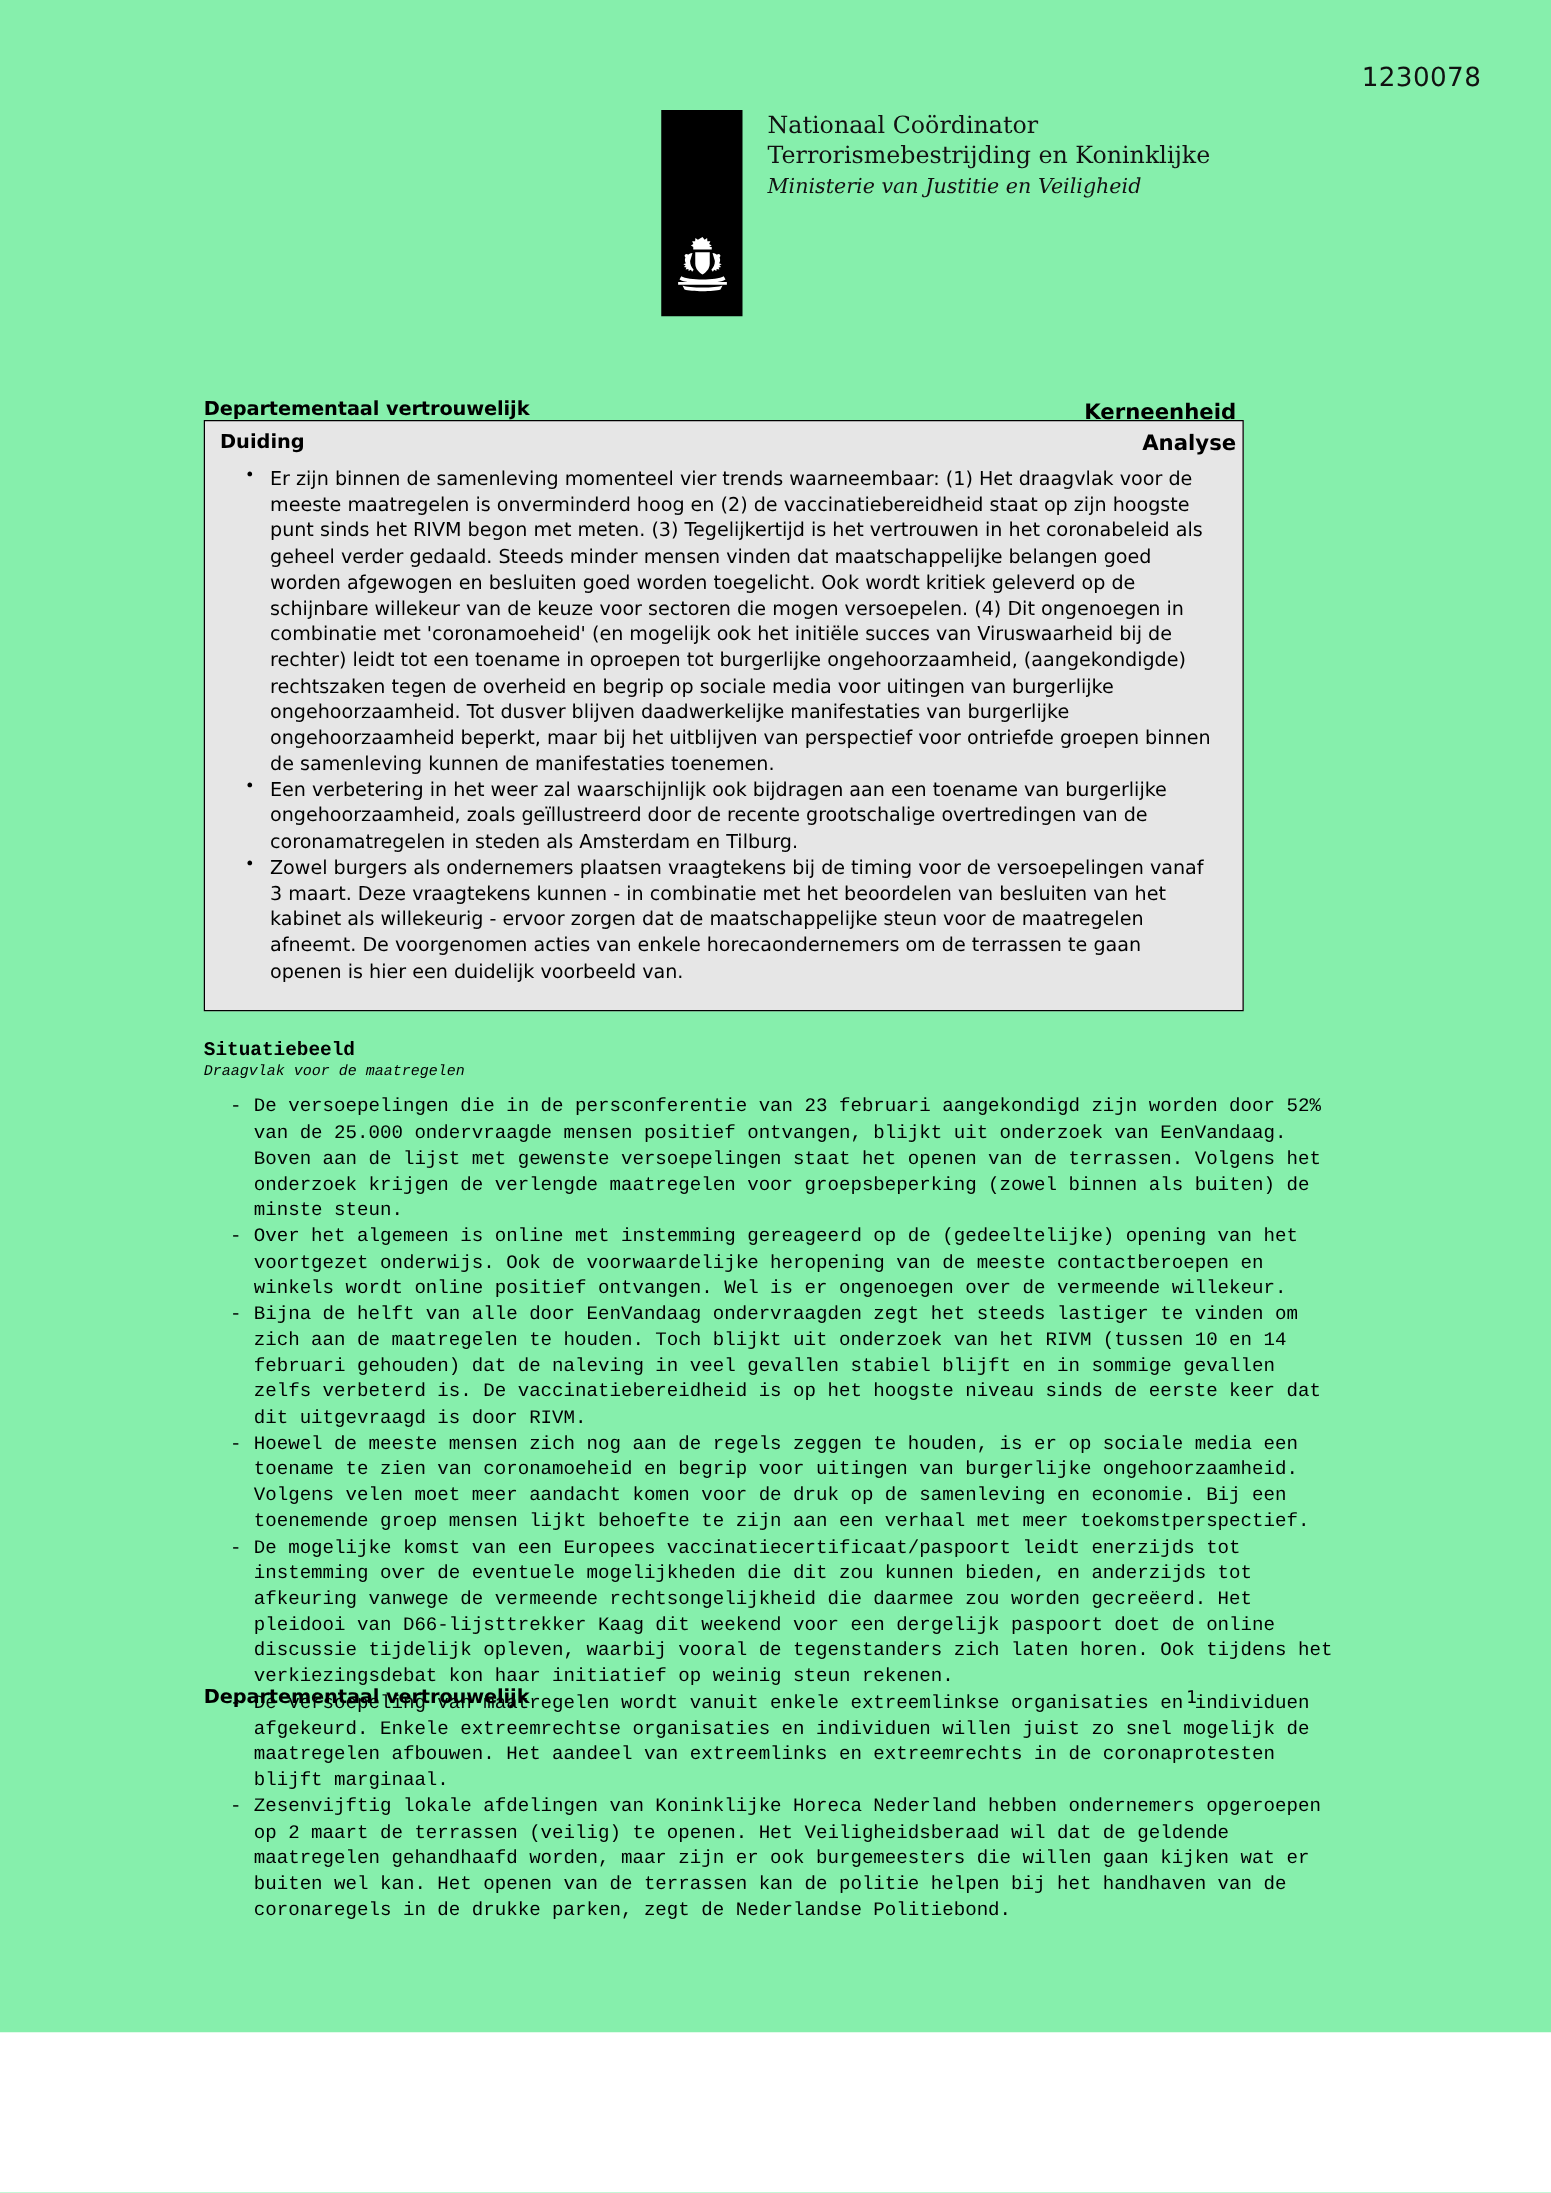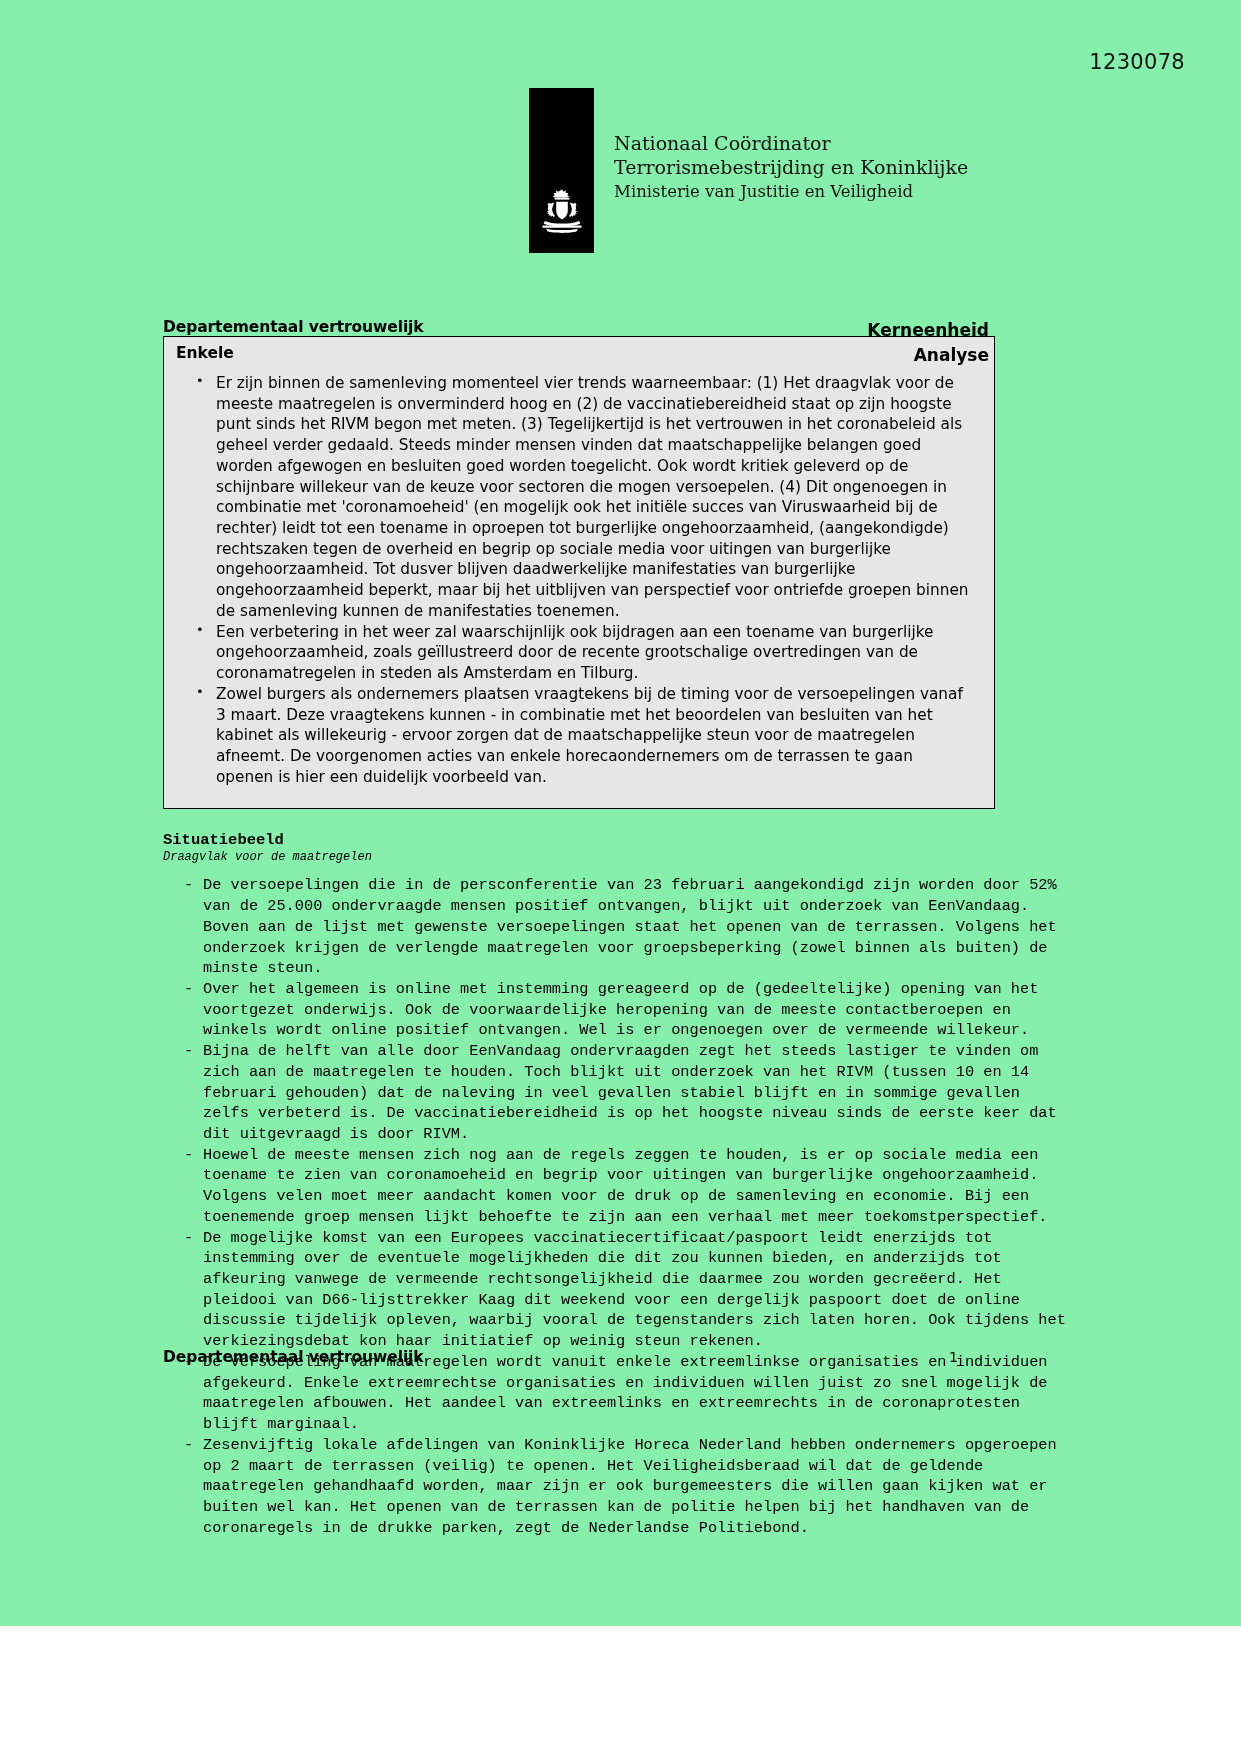--- a/index.html
+++ b/index.html
@@ -29,21 +29,21 @@
     letter-spacing: 0.3px;
     color: #111;
   }
 
   
   .logo-wrap {
     position: absolute;
     left: 529px;
     top: 88px;
     display: flex;
-    align-items: center;
+    align-items: flex-start;
   }
   .logo-bar {
     width: 65px;
     height: 165px;
     background: #000000;
     position: relative;
     flex: none;
   }
   .logo-crest {
     position: absolute;
@@ -59,20 +59,21 @@
     line-height: 1.28;
   }
   .logo-line1, .logo-line2 {
     font-family: "DejaVu Serif", serif;
     font-size: 19px;
     color: #111;
     white-space: nowrap;
   }
   .logo-line3 {
     font-family: "DejaVu Serif", serif;
+    font-style: italic;
     font-size: 16.5px;
     color: #111;
     white-space: nowrap;
     margin-top: 1px;
   }
 
   
   .content {
     position: absolute;
     left: 163px;
@@ -241,21 +242,21 @@
     <div class="title-row">
       <div class="confidential-top">Departementaal vertrouwelijk</div>
       <div class="unit-block">
         <div>Kerneenheid</div>
         <div>Analyse</div>
       </div>
     </div>
 
 
     <div class="duiding-box">
-      <div class="duiding-heading">Enkele</div>
+      <div class="duiding-heading">Duiding</div>
       <ul class="bullets">
         <li>Er zijn binnen de samenleving momenteel vier trends waarneembaar: (1) Het draagvlak voor de meeste maatregelen is onverminderd hoog en (2) de vaccinatiebereidheid staat op zijn hoogste punt sinds het RIVM begon met meten. (3) Tegelijkertijd is het vertrouwen in het coronabeleid als geheel verder gedaald. Steeds minder mensen vinden dat maatschappelijke belangen goed worden afgewogen en besluiten goed worden toegelicht. Ook wordt kritiek geleverd op de schijnbare willekeur van de keuze voor sectoren die mogen versoepelen. (4) Dit ongenoegen in combinatie met 'coronamoeheid' (en mogelijk ook het initiële succes van Viruswaarheid bij de rechter) leidt tot een toename in oproepen tot burgerlijke ongehoorzaamheid, (aangekondigde) rechtszaken tegen de overheid en begrip op sociale media voor uitingen van burgerlijke ongehoorzaamheid. Tot dusver blijven daadwerkelijke manifestaties van burgerlijke ongehoorzaamheid beperkt, maar bij het uitblijven van perspectief voor ontriefde groepen binnen de samenleving kunnen de manifestaties toenemen.</li>
         <li>Een verbetering in het weer zal waarschijnlijk ook bijdragen aan een toename van burgerlijke ongehoorzaamheid, zoals geïllustreerd door de recente grootschalige overtredingen van de coronamatregelen in steden als Amsterdam en Tilburg.</li>
         <li>Zowel burgers als ondernemers plaatsen vraagtekens bij de timing voor de versoepelingen vanaf 3 maart. Deze vraagtekens kunnen - in combinatie met het beoordelen van besluiten van het kabinet als willekeurig - ervoor zorgen dat de maatschappelijke steun voor de maatregelen afneemt. De voorgenomen acties van enkele horecaondernemers om de terrassen te gaan openen is hier een duidelijk voorbeeld van.</li>
       </ul>
     </div>
 
     <div class="section">
       <div class="section-heading">Situatiebeeld</div>
       <div class="section-subheading">Draagvlak voor de maatregelen</div>

